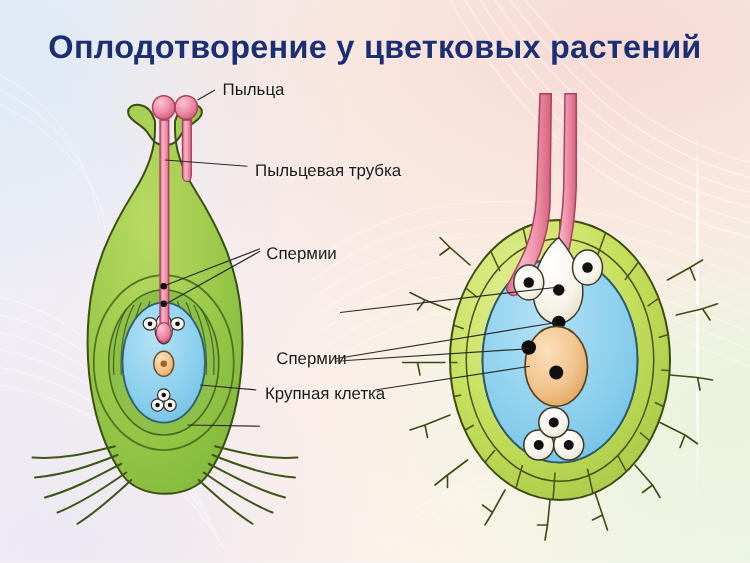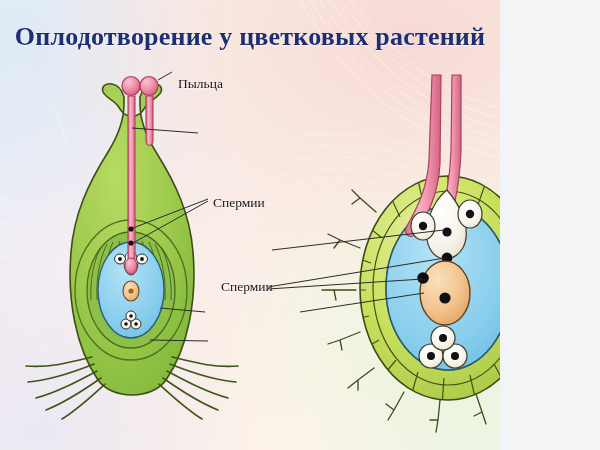--- a/index.html
+++ b/index.html
@@ -1,21 +1,21 @@
 <!DOCTYPE html>
 <html><head>
 <meta charset="utf-8">
 <style>
   html,body{margin:0;padding:0;}
   body{
     width:600px;height:450px;overflow:hidden;
     font-family:"Liberation Sans","DejaVu Sans",sans-serif;
     background:#f3f4f6;
   }
-  #stage{position:relative;width:500px;height:450px;overflow:hidden;font-family:Liberation Serif, serif;}
+  #stage{position:relative;width:600px;height:450px;overflow:hidden;}
 
   
   .bg-base{position:absolute;inset:0;
     background:
       radial-gradient(120% 90% at 82% 8%, #f7d9d4 0%, #f9e6de 28%, rgba(249,236,226,0) 62%),
       radial-gradient(90% 70% at 97% 72%, #eaf3dd 0%, rgba(234,243,221,0) 62%),
       radial-gradient(80% 70% at 2% 10%, #dfeaf5 0%, rgba(223,234,245,0) 60%),
       radial-gradient(70% 60% at 8% 96%, #ece9f3 0%, rgba(236,233,243,0) 62%),
       linear-gradient(120deg,#e8f0f8 0%,#f2ecf3 24%,#fbeee8 52%,#fdf4ea 72%,#eef6e7 100%);
   }
@@ -314,17 +314,19 @@
       <path d="M268,287 L445,258"></path>
       <path d="M268,289 L423,279"></path>
       <path d="M205,312 L160,308"></path>
       <path d="M300,312 L424,293"></path>
       <path d="M208,341 L150,340"></path>
     </g>
   </svg>
 
   <div class="title">Оплодотворение у цветковых растений</div>
 
-  <div class="label" style="left:178px;top:76px">Пыльца</div>
+  <div class="label" style="left:178px;top:64px">Пыльца</div>
+  <div class="label" style="left:204px;top:129px">Пыльцевая трубка</div>
   <div class="label" style="left:213px;top:195px">Спермии</div>
   <div class="label" style="left:221px;top:279px">Спермии</div>
+  <div class="label" style="left:212px;top:307px">Крупная клетка</div>
 
 </div>
 
 </body></html>

